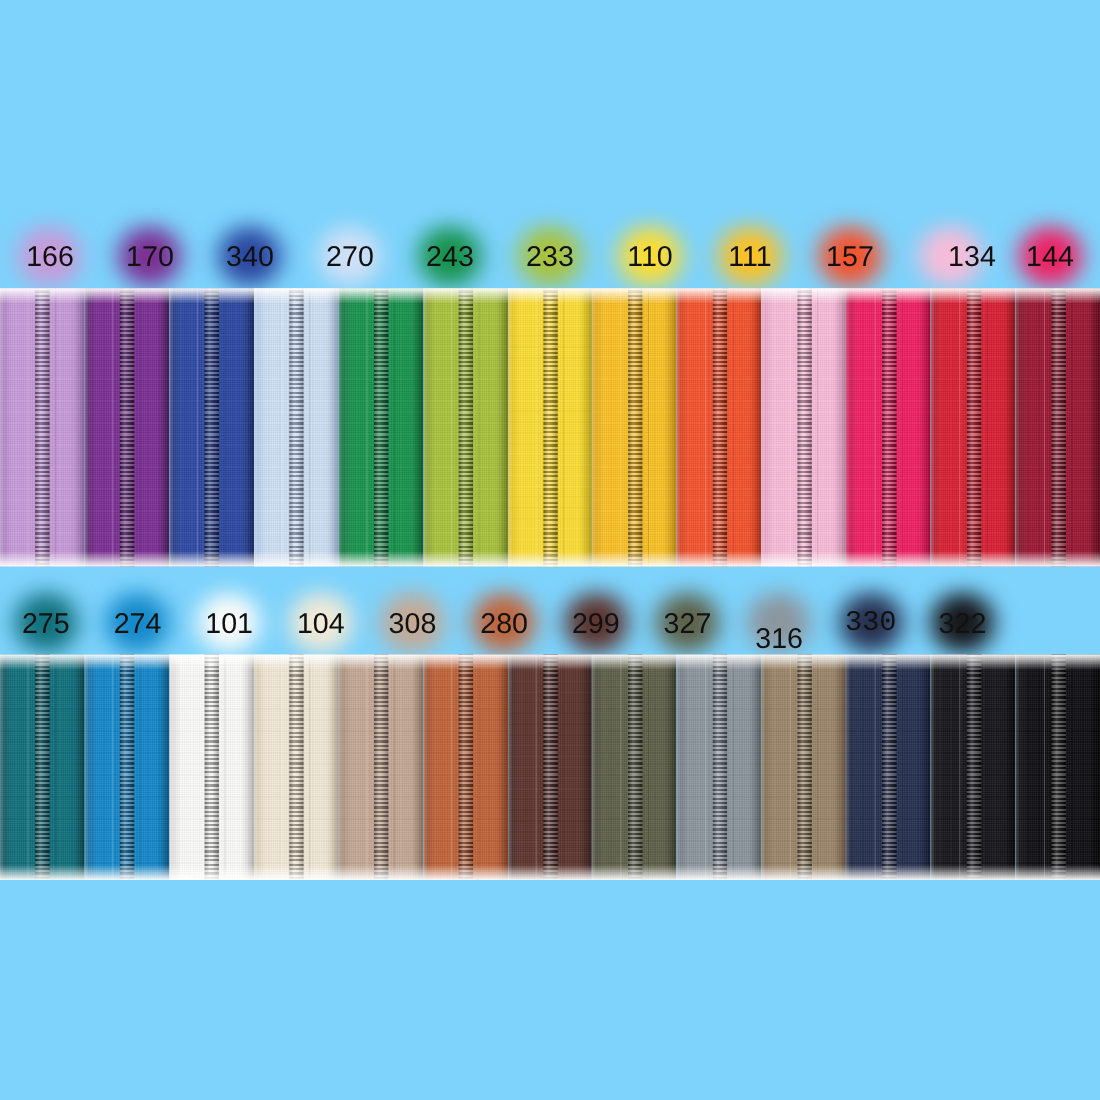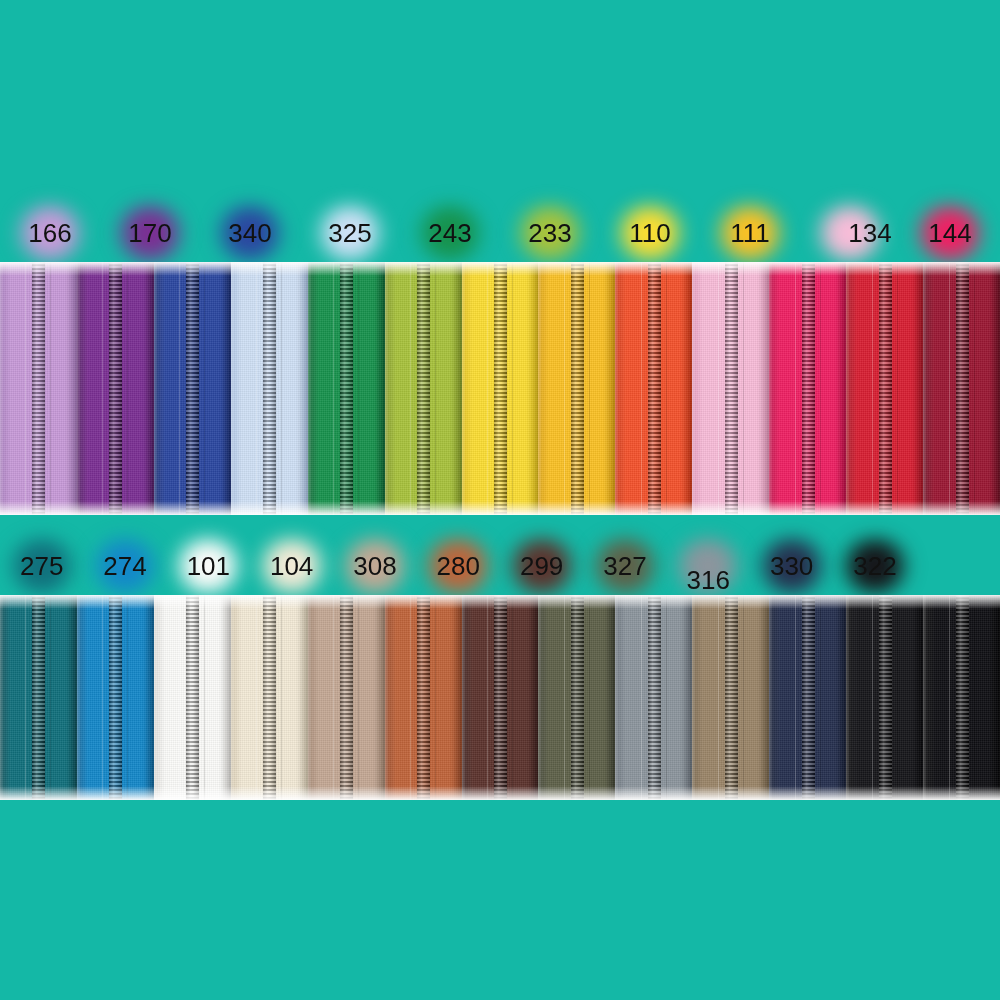--- a/index.html
+++ b/index.html
@@ -117,54 +117,58 @@
 
   
   .band-fade{
     position:absolute;left:0;width:1000px;height:14px;
     pointer-events:none;z-index:5;
   }
 </style>
 </head>
 <body>
 
-<div id="stage" style="background: #14b8a6;">
+<div id="stage" style="background: #7dd3fc;">
 
 <div class="label-band" style="top: 202px;">
       <div class="label-cell">
         <div class="label-blob" style="background: radial-gradient(circle, rgb(199, 154, 216) 0%, rgb(199, 154, 216) 42%, rgba(255, 255, 255, 0) 78%);"></div>
         <span class="label-text" style="color: rgb(17, 17, 17);">166</span>
       </div>
       <div class="label-cell">
         <div class="label-blob" style="background: radial-gradient(circle, rgb(123, 47, 147) 0%, rgb(123, 47, 147) 42%, rgba(255, 255, 255, 0) 78%);"></div>
         <span class="label-text" style="color: rgb(17, 17, 17);">170</span>
       </div>
       <div class="label-cell">
         <div class="label-blob" style="background: radial-gradient(circle, rgb(43, 71, 160) 0%, rgb(43, 71, 160) 42%, rgba(255, 255, 255, 0) 78%);"></div>
         <span class="label-text" style="color: rgb(17, 17, 17);">340</span>
       </div>
       <div class="label-cell">
         <div class="label-blob" style="background: radial-gradient(circle, rgb(207, 224, 245) 0%, rgb(207, 224, 245) 42%, rgba(255, 255, 255, 0) 78%);"></div>
-        <span class="label-text" style="color: rgb(17, 17, 17);">325</span>
+        <span class="label-text" style="color: rgb(17, 17, 17);">270</span>
       </div>
       <div class="label-cell">
         <div class="label-blob" style="background: radial-gradient(circle, rgb(23, 146, 77) 0%, rgb(23, 146, 77) 42%, rgba(255, 255, 255, 0) 78%);"></div>
         <span class="label-text" style="color: rgb(17, 17, 17);">243</span>
       </div>
       <div class="label-cell">
         <div class="label-blob" style="background: radial-gradient(circle, rgb(168, 194, 60) 0%, rgb(168, 194, 60) 42%, rgba(255, 255, 255, 0) 78%);"></div>
         <span class="label-text" style="color: rgb(17, 17, 17);">233</span>
       </div>
       <div class="label-cell">
         <div class="label-blob" style="background: radial-gradient(circle, rgb(251, 221, 51) 0%, rgb(251, 221, 51) 42%, rgba(255, 255, 255, 0) 78%);"></div>
         <span class="label-text" style="color: rgb(17, 17, 17);">110</span>
       </div>
       <div class="label-cell">
         <div class="label-blob" style="background: radial-gradient(circle, rgb(250, 193, 37) 0%, rgb(250, 193, 37) 42%, rgba(255, 255, 255, 0) 78%);"></div>
         <span class="label-text" style="color: rgb(17, 17, 17);">111</span>
+      </div>
+      <div class="label-cell">
+        <div class="label-blob" style="background: radial-gradient(circle, rgb(244, 82, 44) 0%, rgb(244, 82, 44) 42%, rgba(255, 255, 255, 0) 78%);"></div>
+        <span class="label-text" style="color: rgb(17, 17, 17);">157</span>
       </div>
       <div class="label-cell">
         <div class="label-blob" style="background: radial-gradient(circle, rgb(248, 188, 216) 0%, rgb(248, 188, 216) 42%, rgba(255, 255, 255, 0) 78%);"></div>
         <span class="label-text" style="color: rgb(17, 17, 17); margin-left: 40px;">134</span>
       </div>
       <div class="label-cell">
         <div class="label-blob" style="background: radial-gradient(circle, rgb(239, 32, 99) 0%, rgb(239, 32, 99) 42%, rgba(255, 255, 255, 0) 78%);"></div>
         <span class="label-text" style="color: rgb(17, 17, 17);">144</span>
       </div>
     </div>
@@ -334,21 +338,21 @@
       <div class="label-cell">
         <div class="label-blob" style="background: radial-gradient(circle, rgb(94, 97, 73) 0%, rgb(94, 97, 73) 42%, rgba(255, 255, 255, 0) 78%);"></div>
         <span class="label-text" style="color: rgb(17, 17, 17);">327</span>
       </div>
       <div class="label-cell">
         <div class="label-blob" style="background: radial-gradient(circle, rgb(140, 149, 157) 0%, rgb(140, 149, 157) 42%, rgba(255, 255, 255, 0) 78%);"></div>
         <span class="label-text" style="color: rgb(17, 17, 17); margin-top: 28px;">316</span>
       </div>
       <div class="label-cell">
         <div class="label-blob" style="background: radial-gradient(circle, rgb(38, 48, 79) 0%, rgb(38, 48, 79) 42%, rgba(255, 255, 255, 0) 78%);"></div>
-        <span class="label-text" style="color: rgb(17, 17, 17);">330</span>
+        <span class="label-text" style="color: rgb(17, 17, 17); font-family: Liberation Mono, monospace;">330</span>
       </div>
       <div class="label-cell">
         <div class="label-blob" style="background: radial-gradient(circle, rgb(22, 22, 26) 0%, rgb(22, 22, 26) 42%, rgba(255, 255, 255, 0) 78%);"></div>
         <span class="label-text" style="color: rgb(17, 17, 17);">322</span>
       </div>
       <div class="label-cell"></div>
     </div>
     <div class="strip-band" style="top: 595px; height: 205px;">
       <div class="strip" title="275">
         <div class="tape" style="background: linear-gradient(90deg, rgb(8, 76, 85) 0%, rgb(17, 112, 124) 14%, rgb(17, 112, 124) 46%, rgb(11, 90, 100) 50%, rgb(17, 112, 124) 55%, rgb(17, 112, 124) 88%, rgb(8, 76, 85) 100%);"></div>

